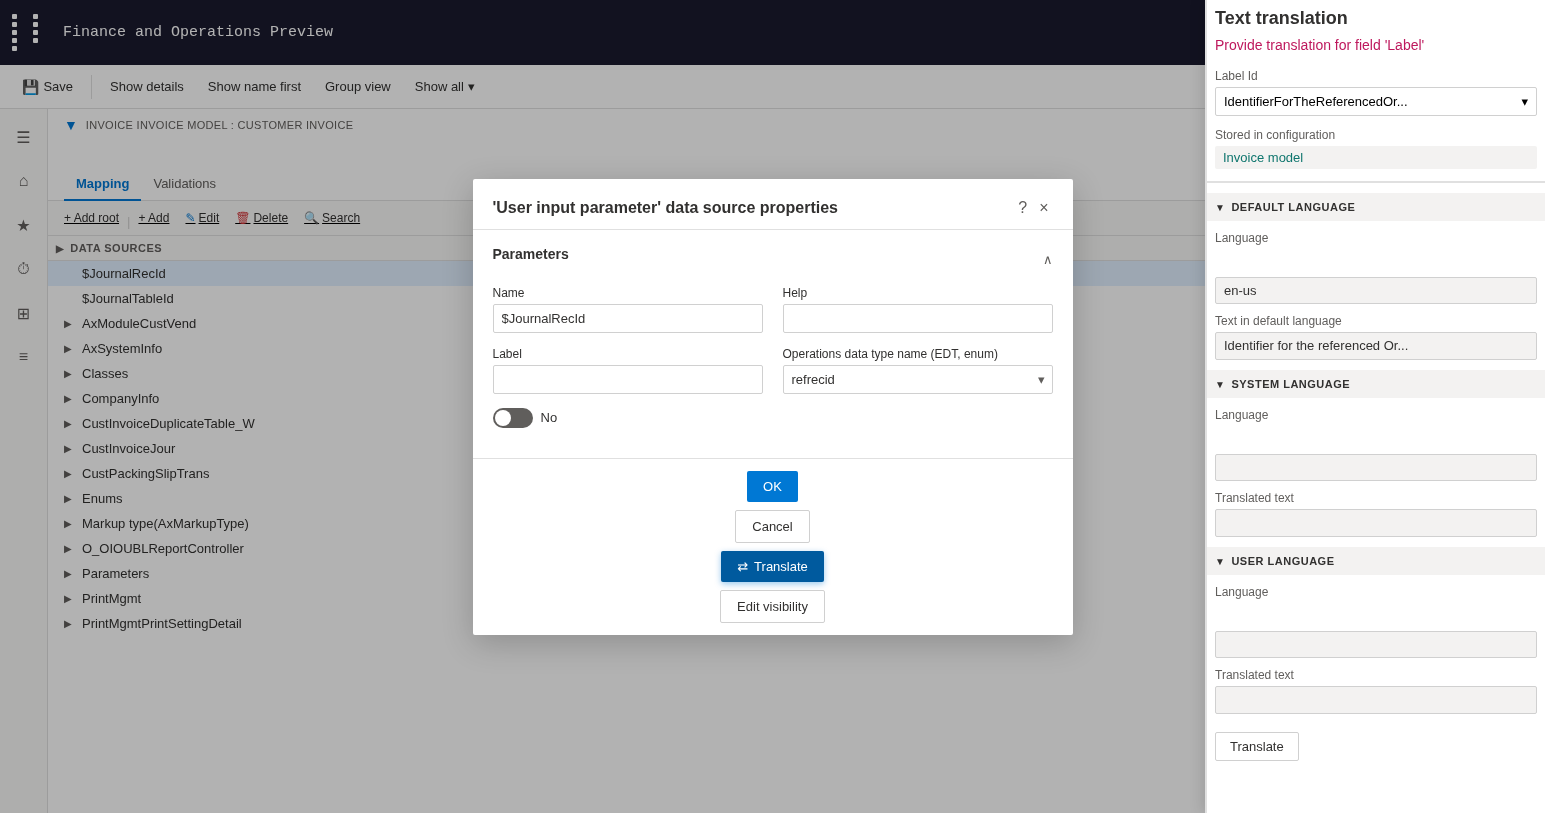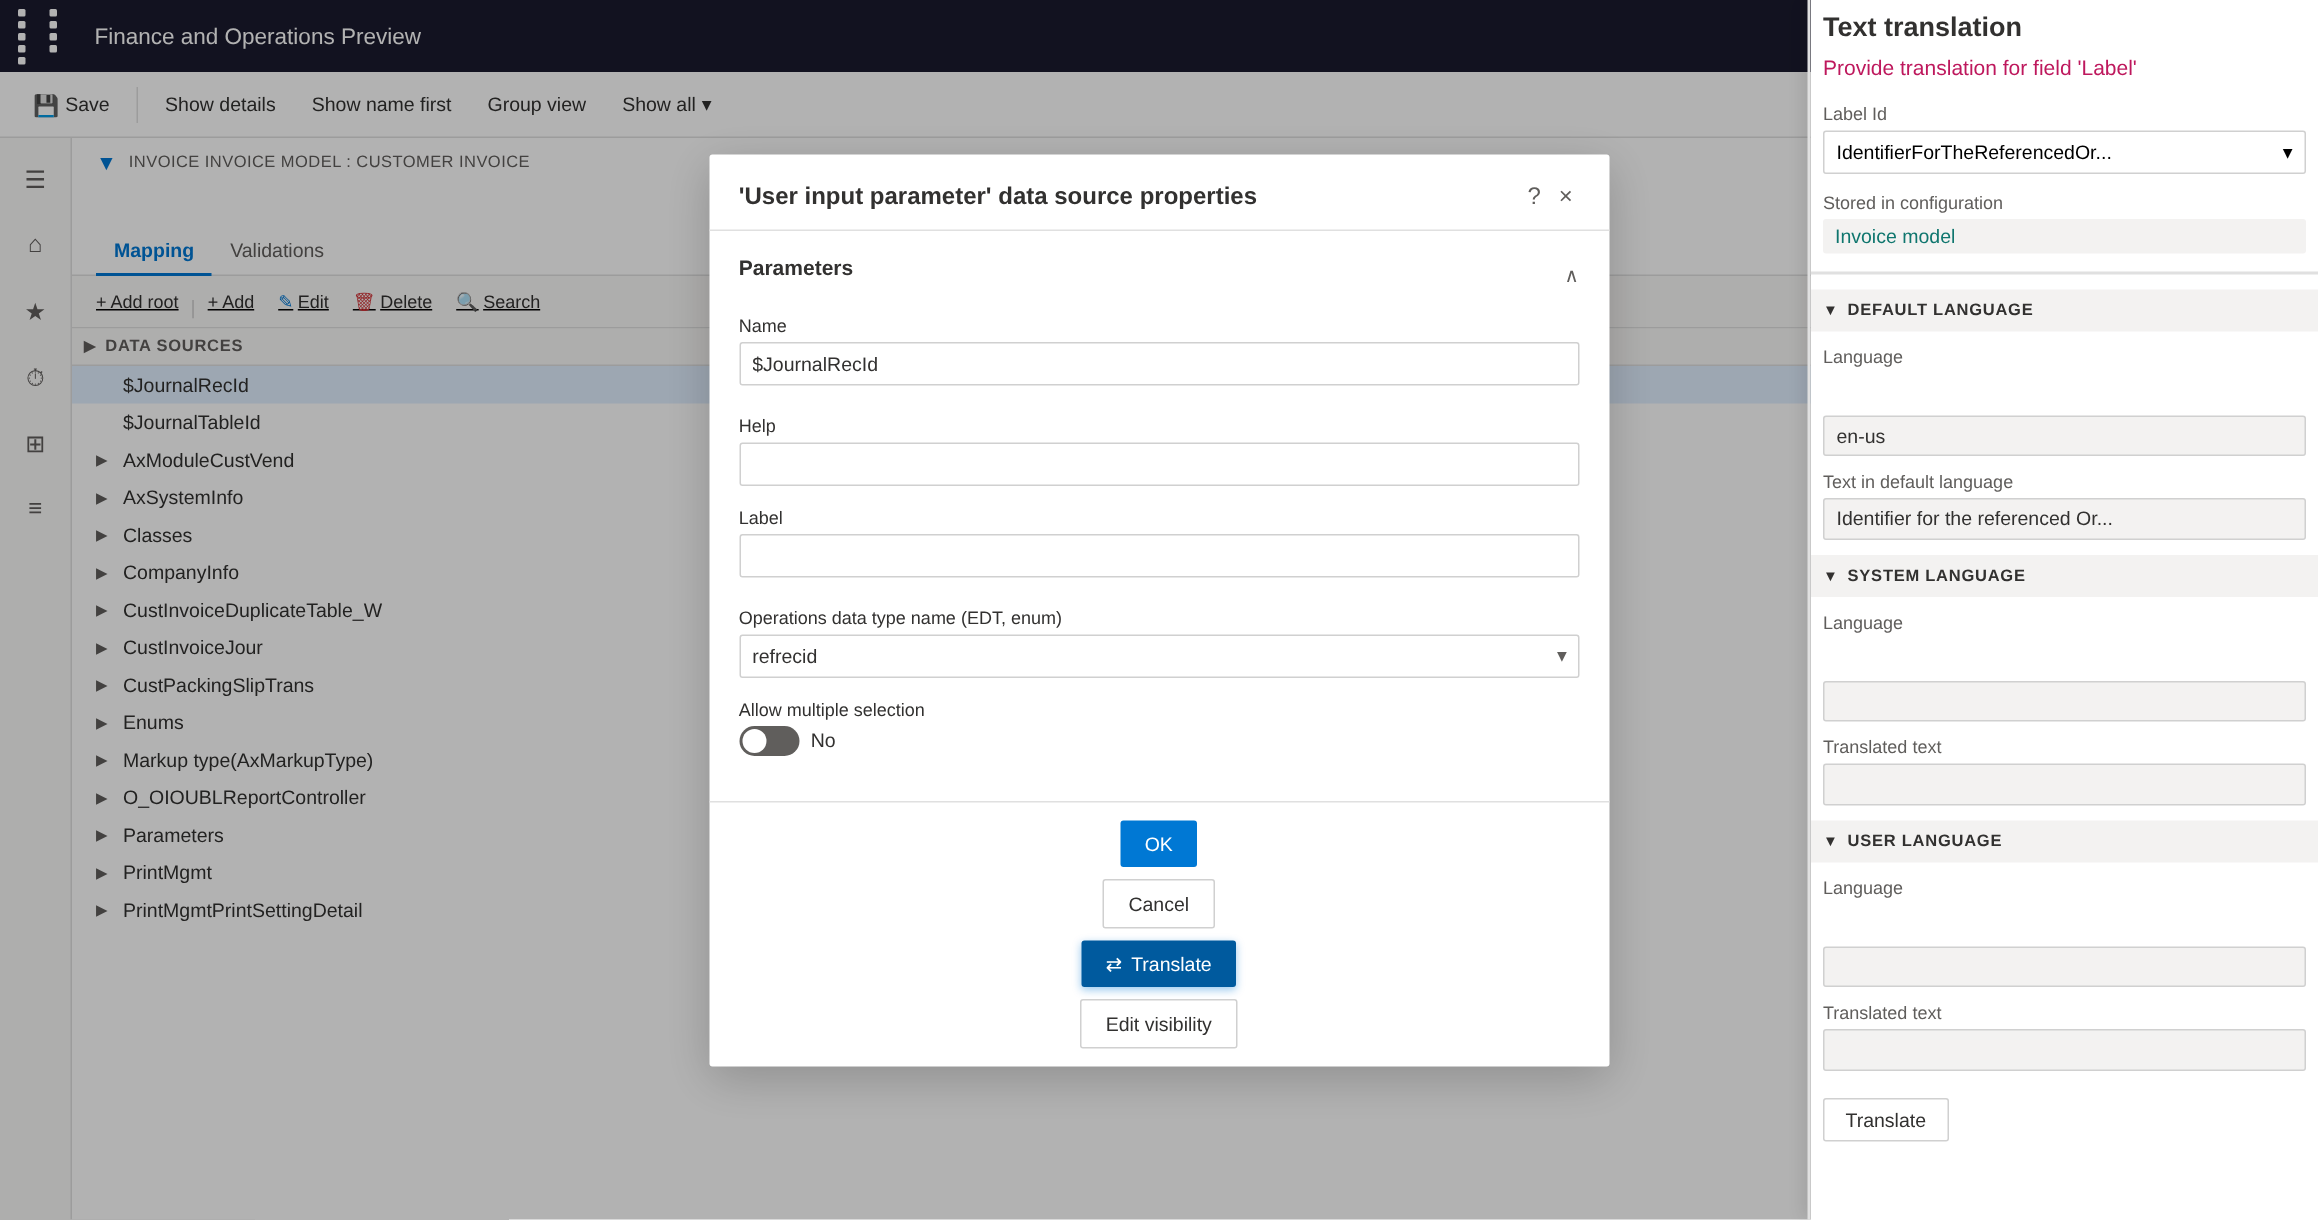--- a/index.html
+++ b/index.html
@@ -2,21 +2,21 @@
 <html><head>
   <meta charset="utf-8">
   <style>
     * { box-sizing: border-box; margin: 0; padding: 0; }
     body { font-family: 'Segoe UI', Arial, sans-serif; font-size: 13px; background: #f3f2f1; overflow: hidden; }
 
     
     .top-bar {
       display: flex; align-items: center;
       background: #1a1a2e; color: white;
-      height: 48px; padding: 0 12px; gap: 12px;
+      height: 65px; padding: 0 12px; gap: 12px; font-family: Liberation Mono, monospace;
     }
     .top-bar-grid { display: grid; grid-template-columns: 18px 18px; gap: 3px; cursor: pointer; }
     .top-bar-grid span { width: 5px; height: 5px; background: white; border-radius: 1px; display: block; }
     .top-bar-title { font-size: 15px; font-weight: 400; color: white; }
 
     
     .command-bar {
       background: white; border-bottom: 1px solid #e0e0e0;
       height: 44px; display: flex; align-items: center; padding: 0 12px; gap: 4px;
     }
@@ -92,21 +92,21 @@
       box-shadow: 0 8px 32px rgba(0,0,0,0.2); border-radius: 2px;
     }
     .modal-header {
       display: flex; align-items: center; justify-content: space-between;
       padding: 16px 20px 8px; border-bottom: 1px solid #e0e0e0;
     }
     .modal-title { font-size: 16px; font-weight: 600; color: #323130; }
     .modal-close { background: none; border: none; cursor: pointer; font-size: 16px; color: #605e5c; padding: 4px; border-radius: 2px; }
     .modal-body { padding: 16px 20px; }
     .modal-section-title { font-size: 14px; font-weight: 600; margin-bottom: 12px; color: #323130; }
-    .form-row { display: flex; gap: 20px; margin-bottom: 14px; flex-direction: column; }
+    .form-row { display: flex; gap: 20px; margin-bottom: 14px; }
     .form-group { flex: 1; }
     .form-label { font-size: 12px; color: #323130; margin-bottom: 4px; display: block; }
     .form-input {
       width: 100%; border: 1px solid #d0d0d0; border-radius: 2px;
       padding: 6px 8px; font-size: 13px; color: #323130; background: white;
     }
     .form-select {
       width: 100%; border: 1px solid #d0d0d0; border-radius: 2px;
       padding: 6px 8px; font-size: 13px; color: #323130; background: white;
       appearance: none; cursor: pointer;
@@ -374,21 +374,20 @@
         <div class="select-wrapper">
           <select class="form-select">
             <option>refrecid</option>
           </select>
         </div>
       </div>
     </div>
 
     <div class="form-row">
       <div class="form-group">
-        <label class="form-label">Allow multiple selection</label>
         <div class="toggle-row">
           <div class="toggle">
             <div class="toggle-knob"></div>
           </div>
           <span class="toggle-label">No</span>
         </div>
       </div>
     </div>
   </div>
   <div class="modal-footer">

